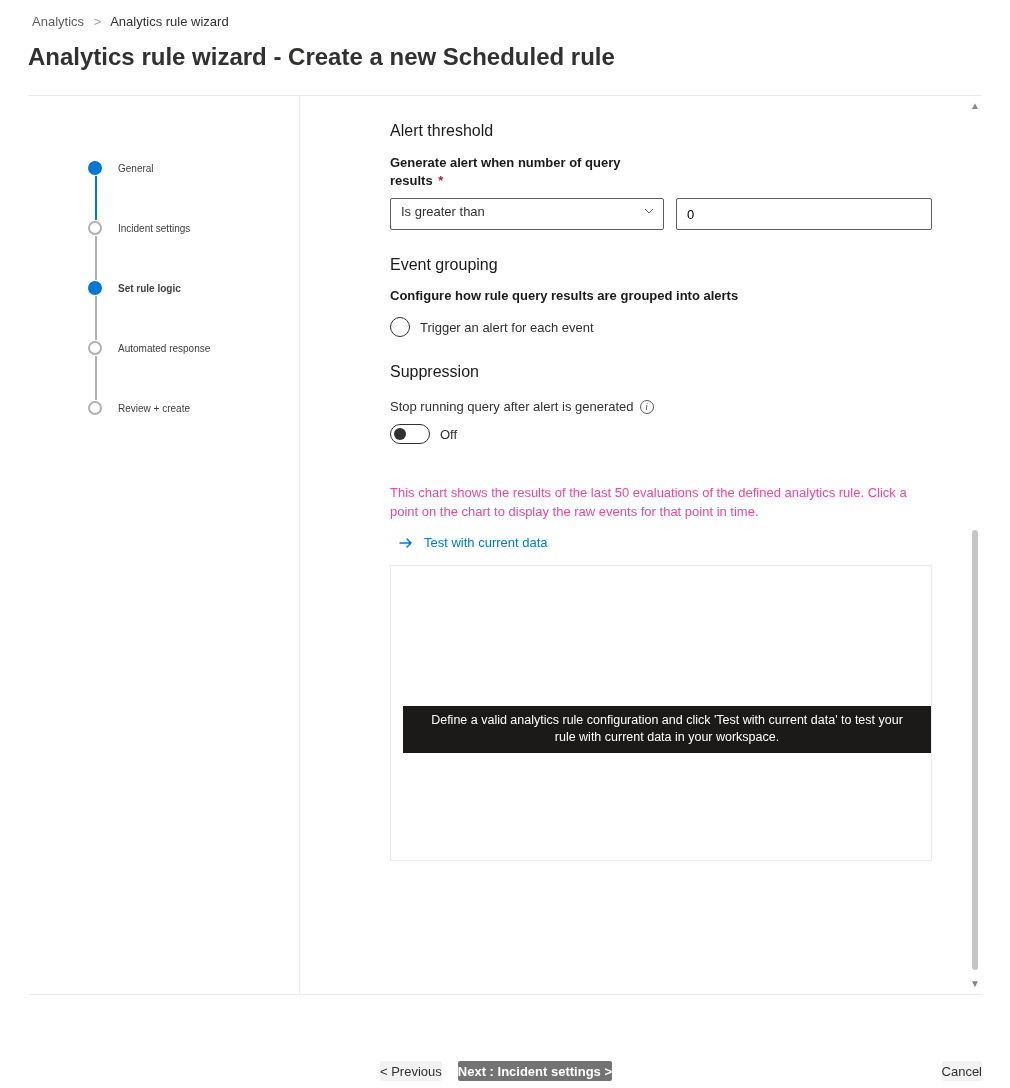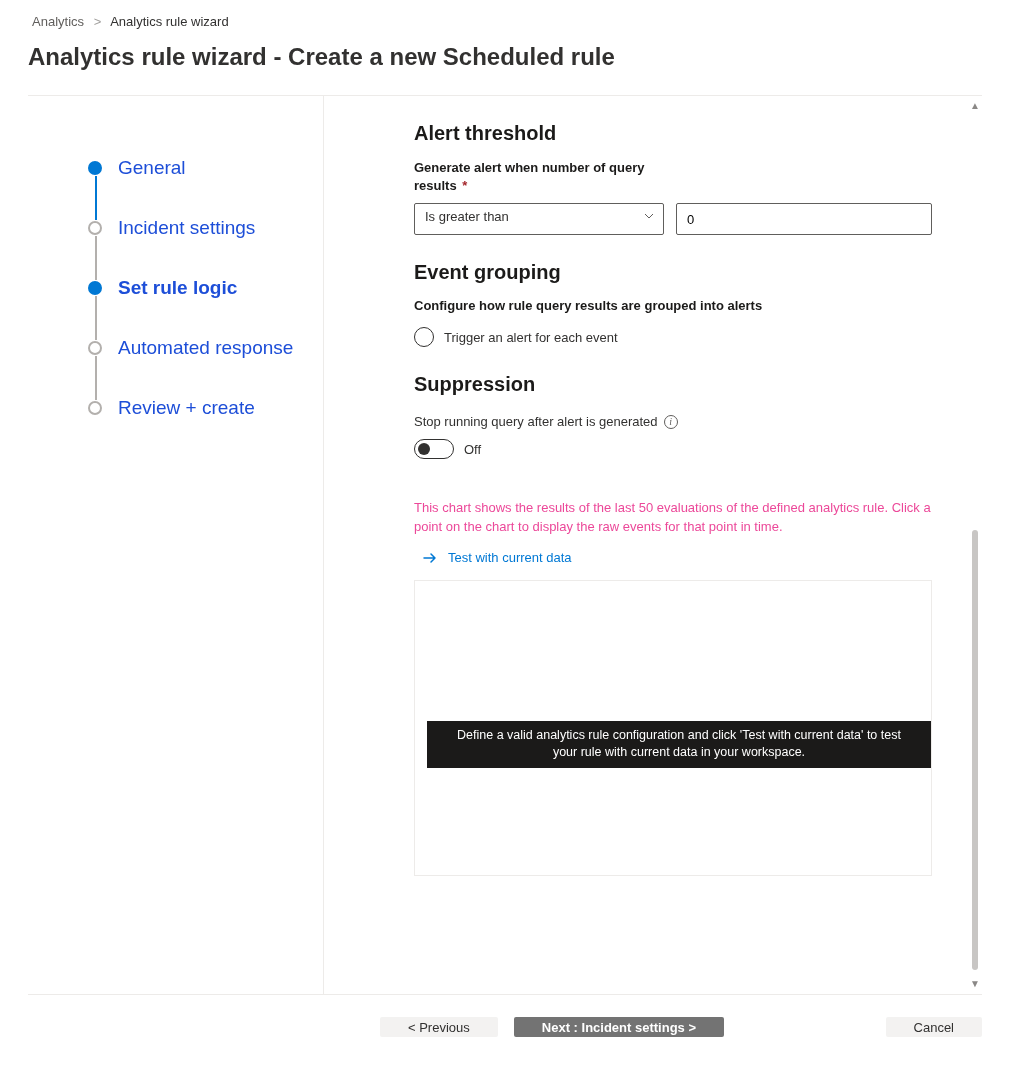--- a/index.html
+++ b/index.html
@@ -64,51 +64,51 @@
   .step .line {
     position: absolute;
     left: 7px;
     top: 38px;
     width: 2px;
     height: 44px;
     background: #b3b0ad;
     z-index: 1;
   }
   .step.done .line { background: #0078d4; }
-  .step .label { font-size: 19px; color: #1d4ed8; }
+  .step .label { font-size: 10px; color: #404040; }
   .step.active .label { font-weight: 700; }
   
   .main-panel {
     flex: 1;
     padding: 26px 50px 30px 90px;
     position: relative;
   }
   .section-title {
-    font-weight: 700;
-    font-size: 20px;
+    font-weight: 400;
+    font-size: 16px;
     margin-bottom: 14px;
     color: #1b1a19;
   }
   .field-label {
     font-size: 13px;
     font-weight: 600;
     color: #1b1a19;
     max-width: 260px;
     line-height: 1.4;
     margin-bottom: 8px;
   }
   .req { color: #a4262c; margin-left: 2px; }
   .threshold-row {
     display: flex;
     gap: 12px;
     margin-bottom: 26px;
   }
   .select-box {
     position: relative;
-    width: 250px;
+    width: 274px;
     height: 32px;
     border: 1px solid #605e5c;
     border-radius: 2px;
     padding: 5px 28px 5px 10px;
     font-size: 13px;
     background: #fff;
     cursor: pointer;
   }
   .select-box .chev {
     position: absolute;
@@ -254,26 +254,27 @@
   }
   
   .footer {
     display: flex;
     align-items: center;
     gap: 16px;
     padding: 22px 28px 22px 380px;
   }
   .btn {
     height: 20px;
-    padding: 0 28px;
+    padding: 0 0;
     font-size: 13px;
     border-radius: 2px;
     cursor: pointer;
     border: none;
     font-family: inherit;
+    margin-top: 44px;
   }
   .btn-secondary {
     background: #f3f2f1;
     color: #323130;
   }
   .btn-primary {
     background: #737373;
     color: #ffffff;
     font-weight: 600;
   }

